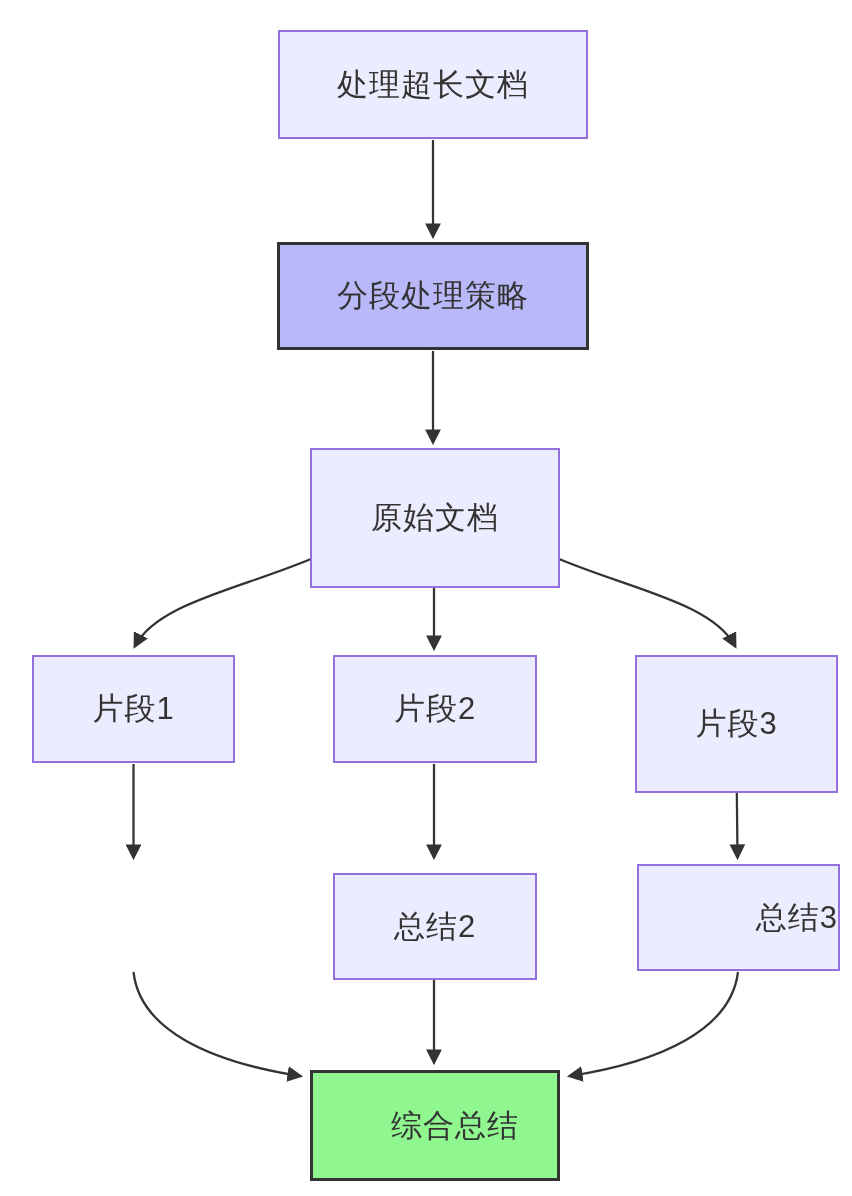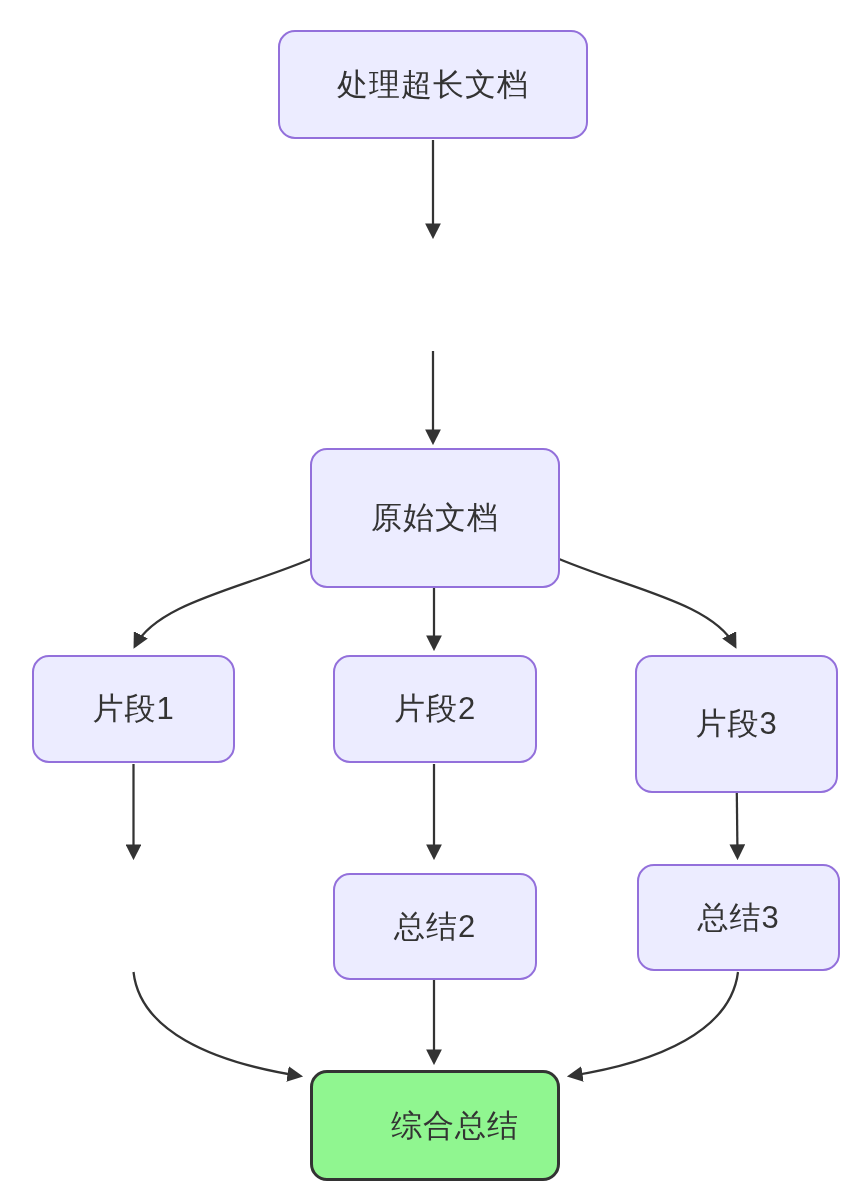--- a/index.html
+++ b/index.html
@@ -31,21 +31,20 @@
     position: absolute;
     box-sizing: border-box;
     display: flex;
     align-items: center;
     justify-content: center;
     text-align: center;
     font-size: 31px;
     line-height: 1.2;
     color: #333333;
     letter-spacing: 1px;
-    border-radius: 17px;
   }
   .node.lavender {
     background: #ECECFF;
     border: 2px solid #9370DB;
   }
   .node.highlight {
     background: #b9b9f9;
     border: 3.5px solid #333333;
   }
   .node.success {
@@ -79,20 +78,23 @@
 
     <path class="edge" d="M 133.5 972 C 140 1030, 210 1062, 300 1076" marker-end="url(#arrow)"></path>
     <path class="edge" d="M 434 972 L 434 1062" marker-end="url(#arrow)"></path>
     <path class="edge" d="M 738 972 C 731 1030, 660 1062, 570 1076" marker-end="url(#arrow)"></path>
   </svg>
 
   <div class="node lavender" style="left:278px; top:30px; width:310px; height:109px;">
     <span>处理超长文档</span>
   </div>
 
+  <div class="node highlight" style="left:277px; top:242px; width:312px; height:108px;">
+    <span>分段处理策略</span>
+  </div>
 
   <div class="node lavender" style="left:310px; top:448px; width:250px; height:140px;">
     <span>原始文档</span>
   </div>
 
   <div class="node lavender" style="left:32px; top:655px; width:203px; height:108px;">
     <span>片段1</span>
   </div>
 
   <div class="node lavender" style="left:333px; top:655px; width:204px; height:108px;">
@@ -101,21 +103,21 @@
 
   <div class="node lavender" style="left:635px; top:655px; width:203px; height:138px;">
     <span>片段3</span>
   </div>
 
 
   <div class="node lavender" style="left:333px; top:864px; width:204px; height:107px;margin-top:9px;">
     <span>总结2</span>
   </div>
 
-  <div class="node lavender" style="left:637px; top:864px; width:203px; height:107px;">
+  <div class="node lavender" style="left:637px; top:864px; width:203px; height:107px;justify-content:flex-end;">
     <span>总结3</span>
   </div>
 
   <div class="node success" style="left:310px; top:1070px; width:250px; height:111px;padding-left:40px;">
     <span>综合总结</span>
   </div>
 
 </div>
 
 </body></html>

